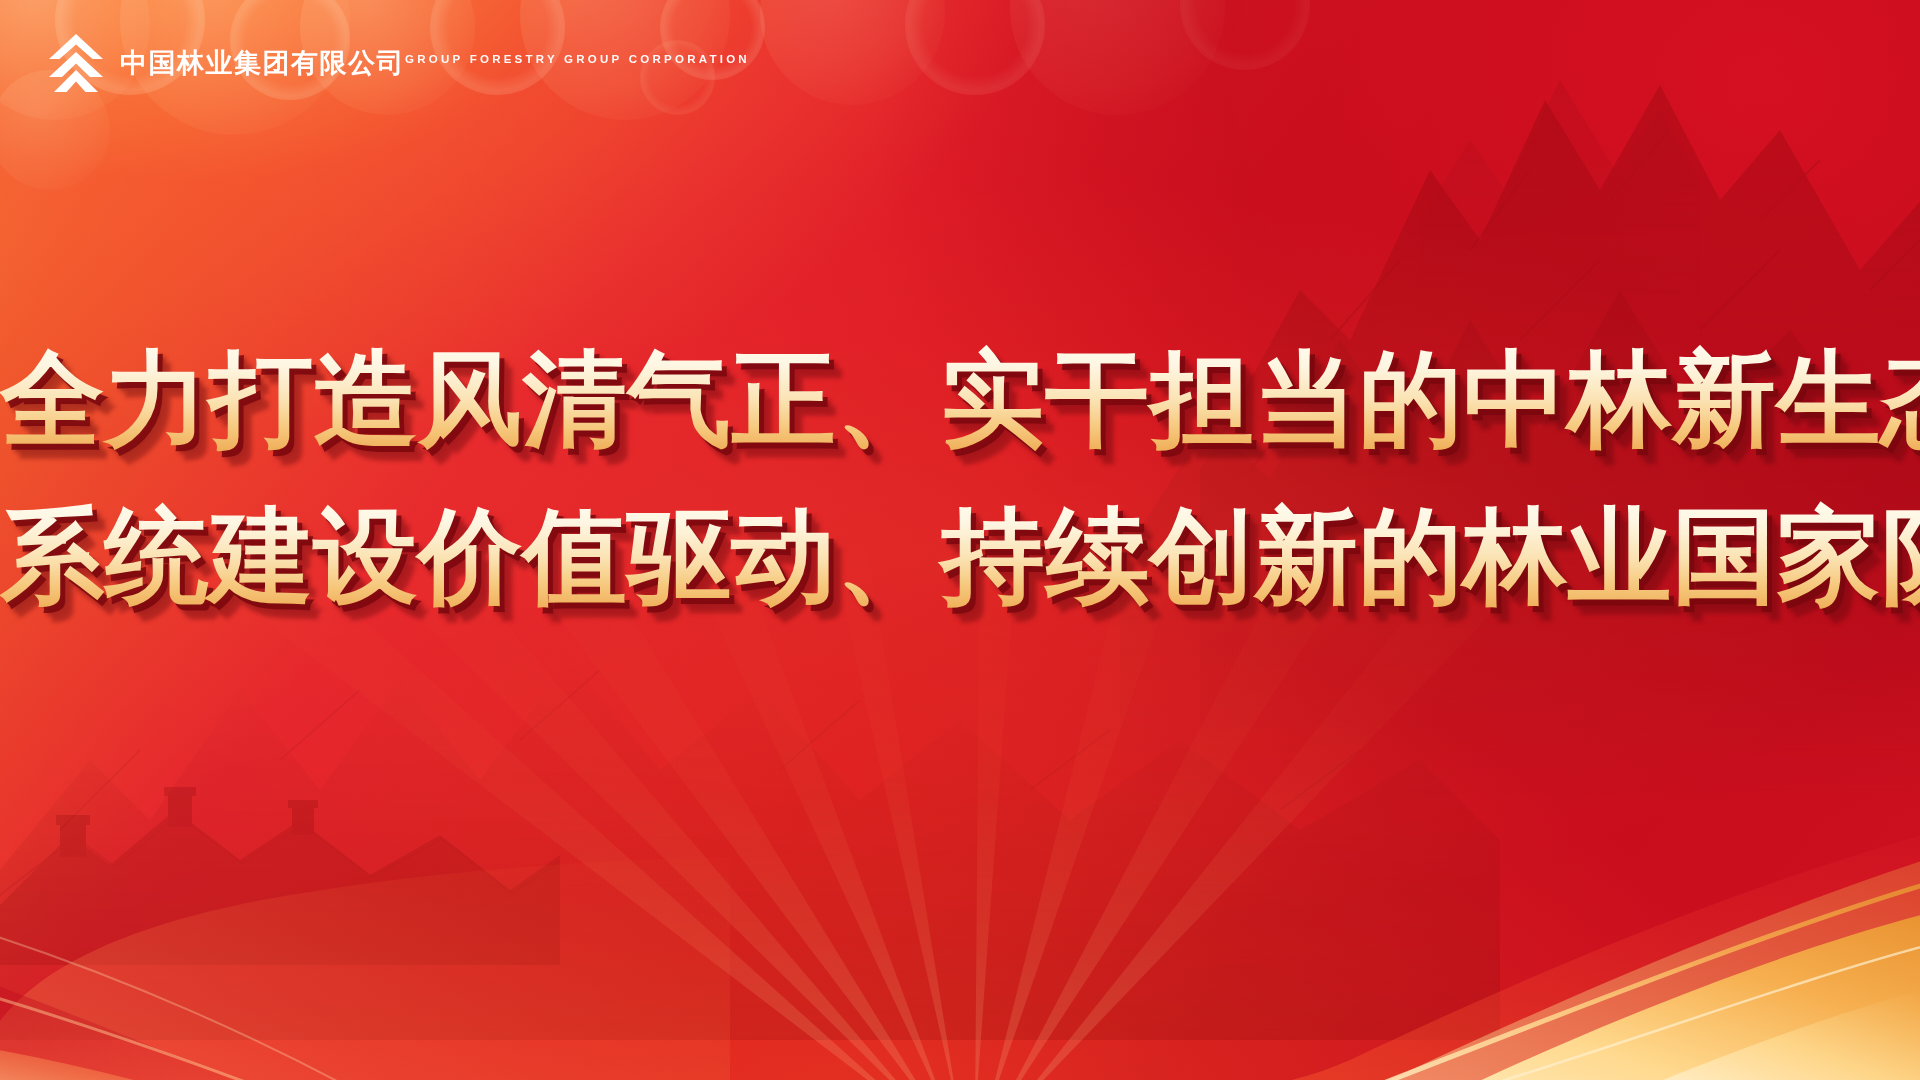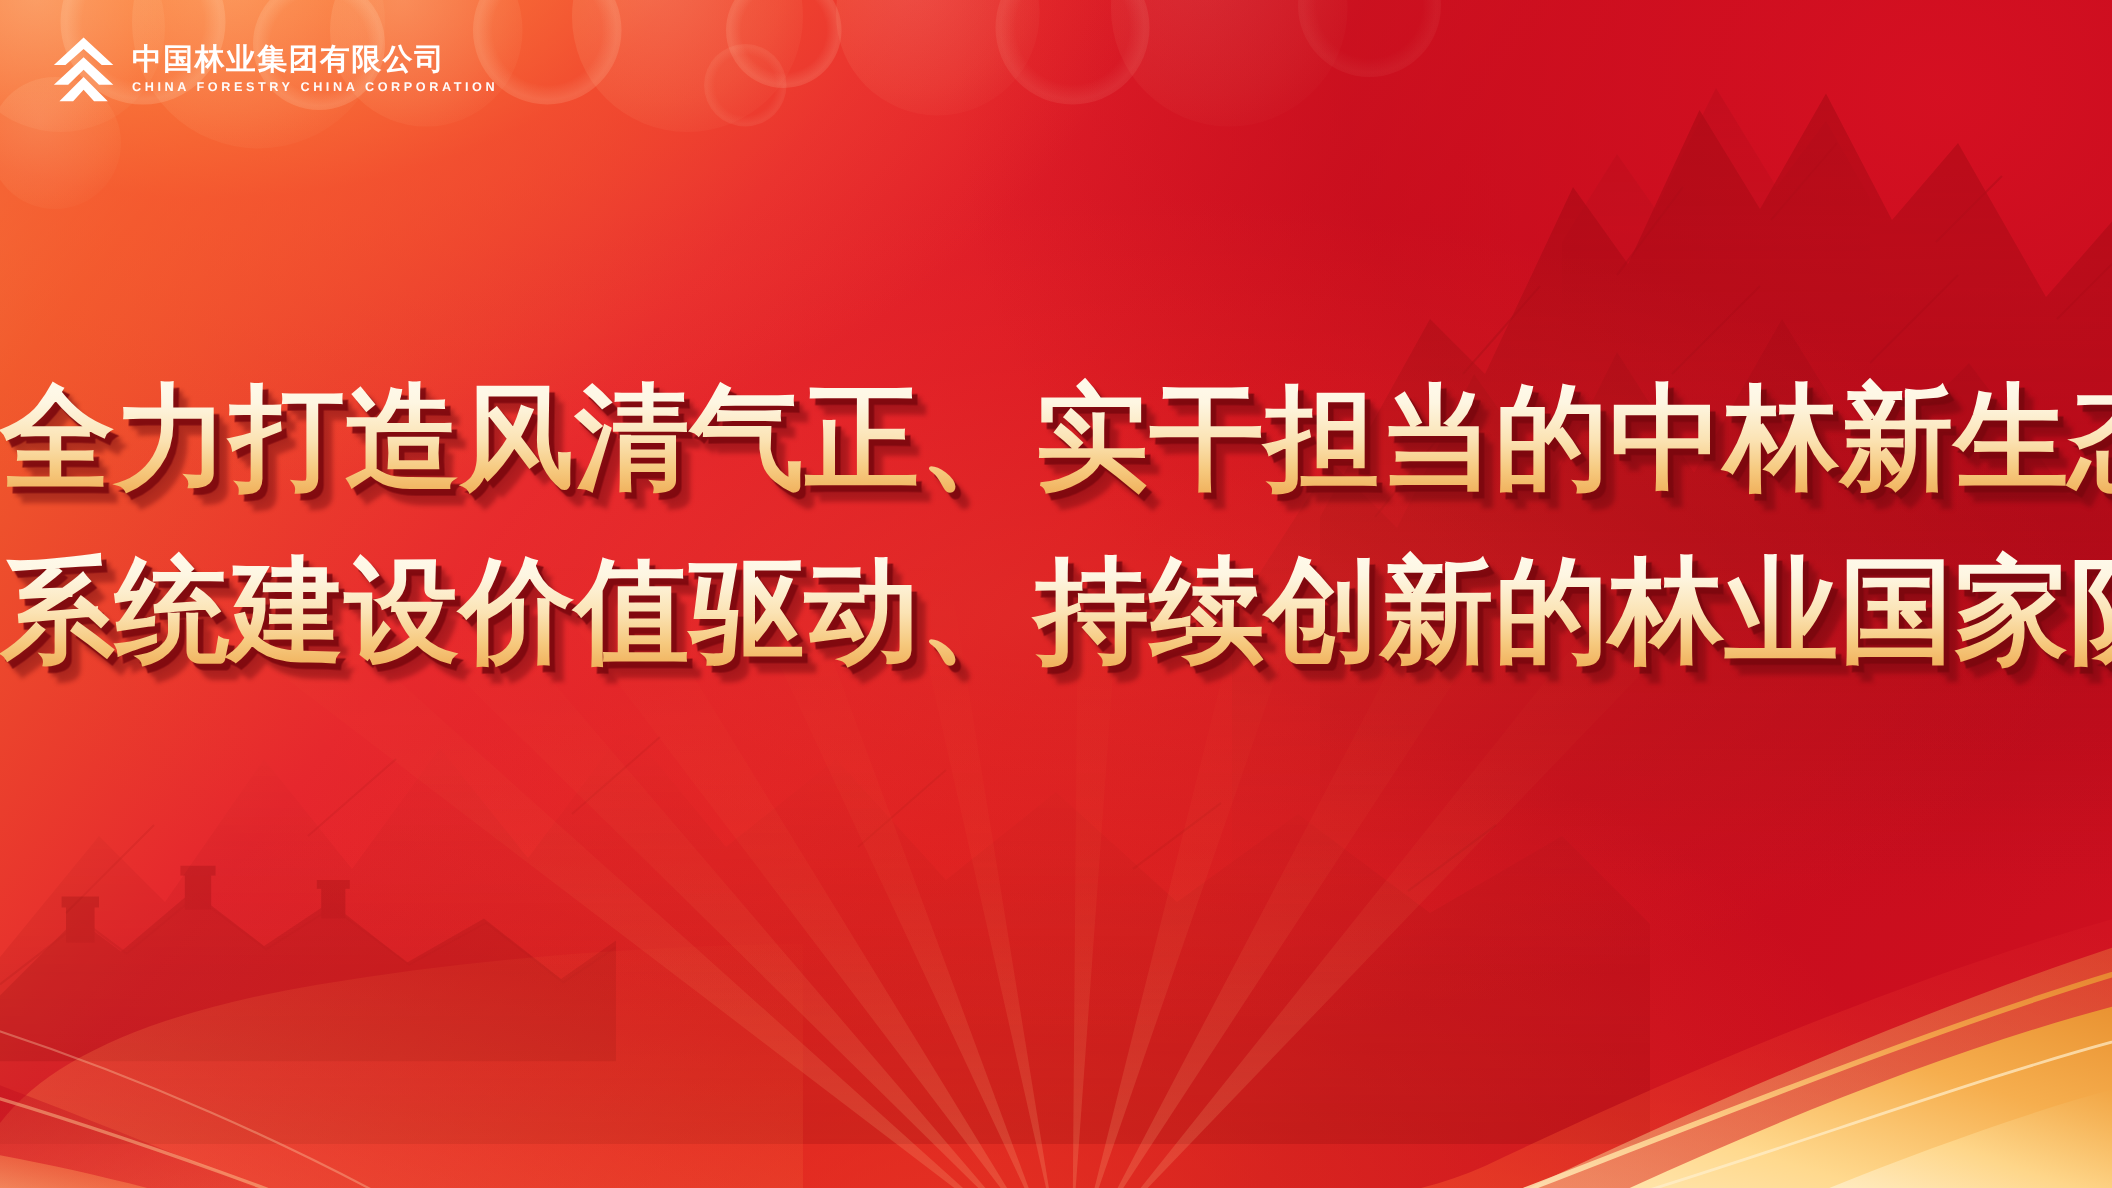--- a/index.html
+++ b/index.html
@@ -27,21 +27,21 @@
   .glow{position:absolute;left:50%;top:52%;width:1850px;height:760px;transform:translate(-50%,-50%);
         background:radial-gradient(ellipse at center, rgba(255,120,60,.22) 0%, rgba(255,90,45,.10) 42%, rgba(255,80,40,0) 72%);
         pointer-events:none;}
 
   
   .rays{position:absolute;left:0;bottom:-40px;width:1920px;height:620px;pointer-events:none;opacity:.55;}
 
   
   #logo{position:absolute;left:46px;top:32px;display:flex;align-items:center;gap:14px;z-index:30;}
   #logo .mark{width:60px;height:62px;flex:0 0 auto;}
-  #logo .words{display:flex;flex-direction:column;justify-content:center;}
+  #logo .words{display:flex;flex-direction:row;justify-content:center;}
   #logo .cn{
     color:#fff;font-size:27px;font-weight:700;letter-spacing:1.5px;line-height:1.12;
     font-family:"Liberation Sans","DejaVu Sans",sans-serif;white-space:nowrap;
   }
   #logo .en{
     color:#fff;font-size:11.5px;font-weight:700;letter-spacing:3.25px;line-height:1.1;margin-top:5px;
     white-space:nowrap;opacity:.97;
   }
 
   
@@ -209,21 +209,21 @@
   <div id="logo">
     <svg class="mark" viewBox="0 0 60 62">
       <g fill="#ffffff">
         <path d="M30 2 L57 27 L46.5 27 L30 12.5 L13.5 27 L3 27 Z"></path>
         <path d="M30 20 L57 45 L44 45 L30 31.5 L16 45 L3 45 Z"></path>
         <path d="M30 38 L52 60 L39.5 60 L30 49.5 L20.5 60 L8 60 Z"></path>
       </g>
     </svg>
     <div class="words">
       <div class="cn">中国林业集团有限公司</div>
-      <div class="en">CHINA FORESTRY CHINA CORPORATION</div>
+      <div class="en">GROUP FORESTRY GROUP CORPORATION</div>
     </div>
   </div>
 
   <div id="headline">
     <div class="line">全力打造风清气正、实干担当的中林新生态</div>
     <div class="line">系统建设价值驱动、持续创新的林业国家队</div>
   </div>
 
 </div>
 

